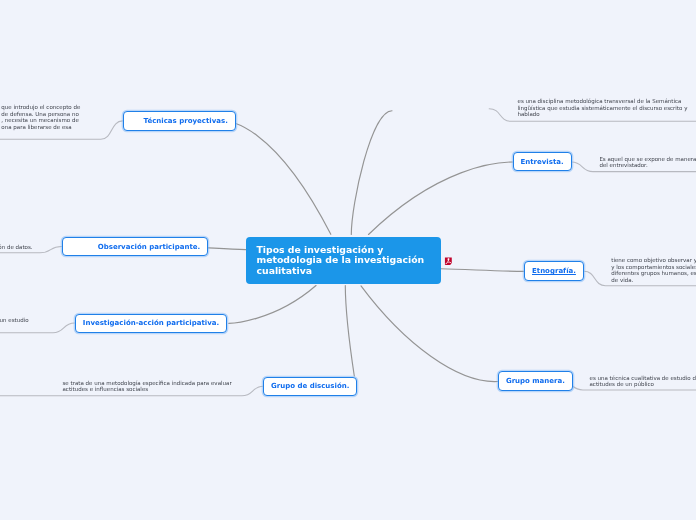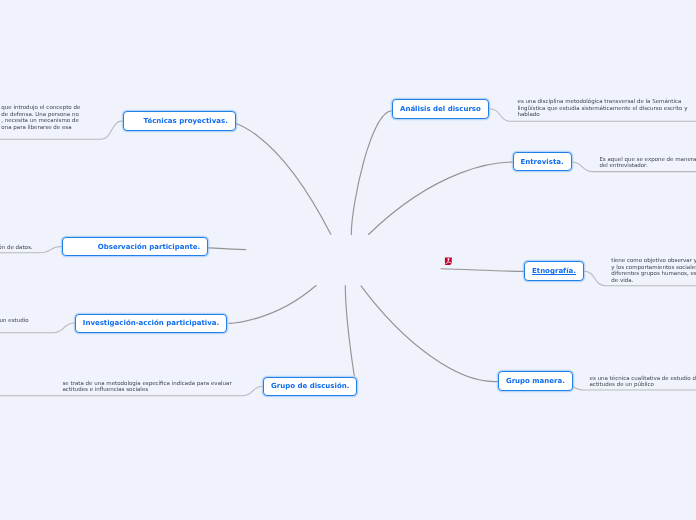--- a/index.html
+++ b/index.html
@@ -31,22 +31,22 @@
       <path d="M571.5,162 C583.325,162 581.175,171.6 593,171.6 L696,171.6"></path>
       <path d="M584,271.3 C595.825,271.3 593.675,285.7 605.5,285.7 L696,285.7"></path>
       <path d="M561.5,381.5 C573.325,381.5 571.175,390 583,390 L696,390"></path>
       <path d="M263.4,386.3 C251.575,386.3 253.725,395.8 241.9,395.8 L0,395.8"></path>
       <path d="M74.5,323 C62.675,323 64.825,332.8 53,332.8 L0,332.8"></path>
       <path d="M61.5,246.5 C49.62,246.5 51.78,252.8 39.9,252.8 L0,252.8"></path>
       <path d="M122.5,120.9 C110.62,120.9 112.78,139.2 100.9,139.2 L0,139.2"></path>
     </g>
   </svg>
 
+  <div class="node root" style="left:246px;top:236.8px;width:195px;height:47.4px;">Tipos de investigación y metodologia de la investigación cualitativa</div>
 
-  <div class="node branch" style="left:392px;top:99.3px;">Análisis del discurso</div>
   <div class="node branch" style="left:512.5px;top:152px;">Entrevista.</div>
   <div class="node branch" style="left:524px;top:261.4px;text-decoration:underline;">Etnografía.</div>
   <div class="node branch" style="left:497.9px;top:371.4px;">Grupo manera.</div>
   <div class="node branch" style="left:263px;top:376.7px;">Grupo de discusión.</div>
   <div class="node branch" style="left:74.8px;top:313.5px;">Investigación-acción participativa.</div>
   <div class="node branch" style="left:61.8px;top:237.1px;padding-left:35px;">Observación participante.</div>
   <div class="node branch" style="left:122.6px;top:111.2px;padding-left:20px;">Técnicas proyectivas.</div>
 
   <div class="note" style="left:517.5px;top:98.2px;width:300px;">es una disciplina metodológica transversal de la Semántica
 lingüística que estudia sistemáticamente el discurso escrito y

